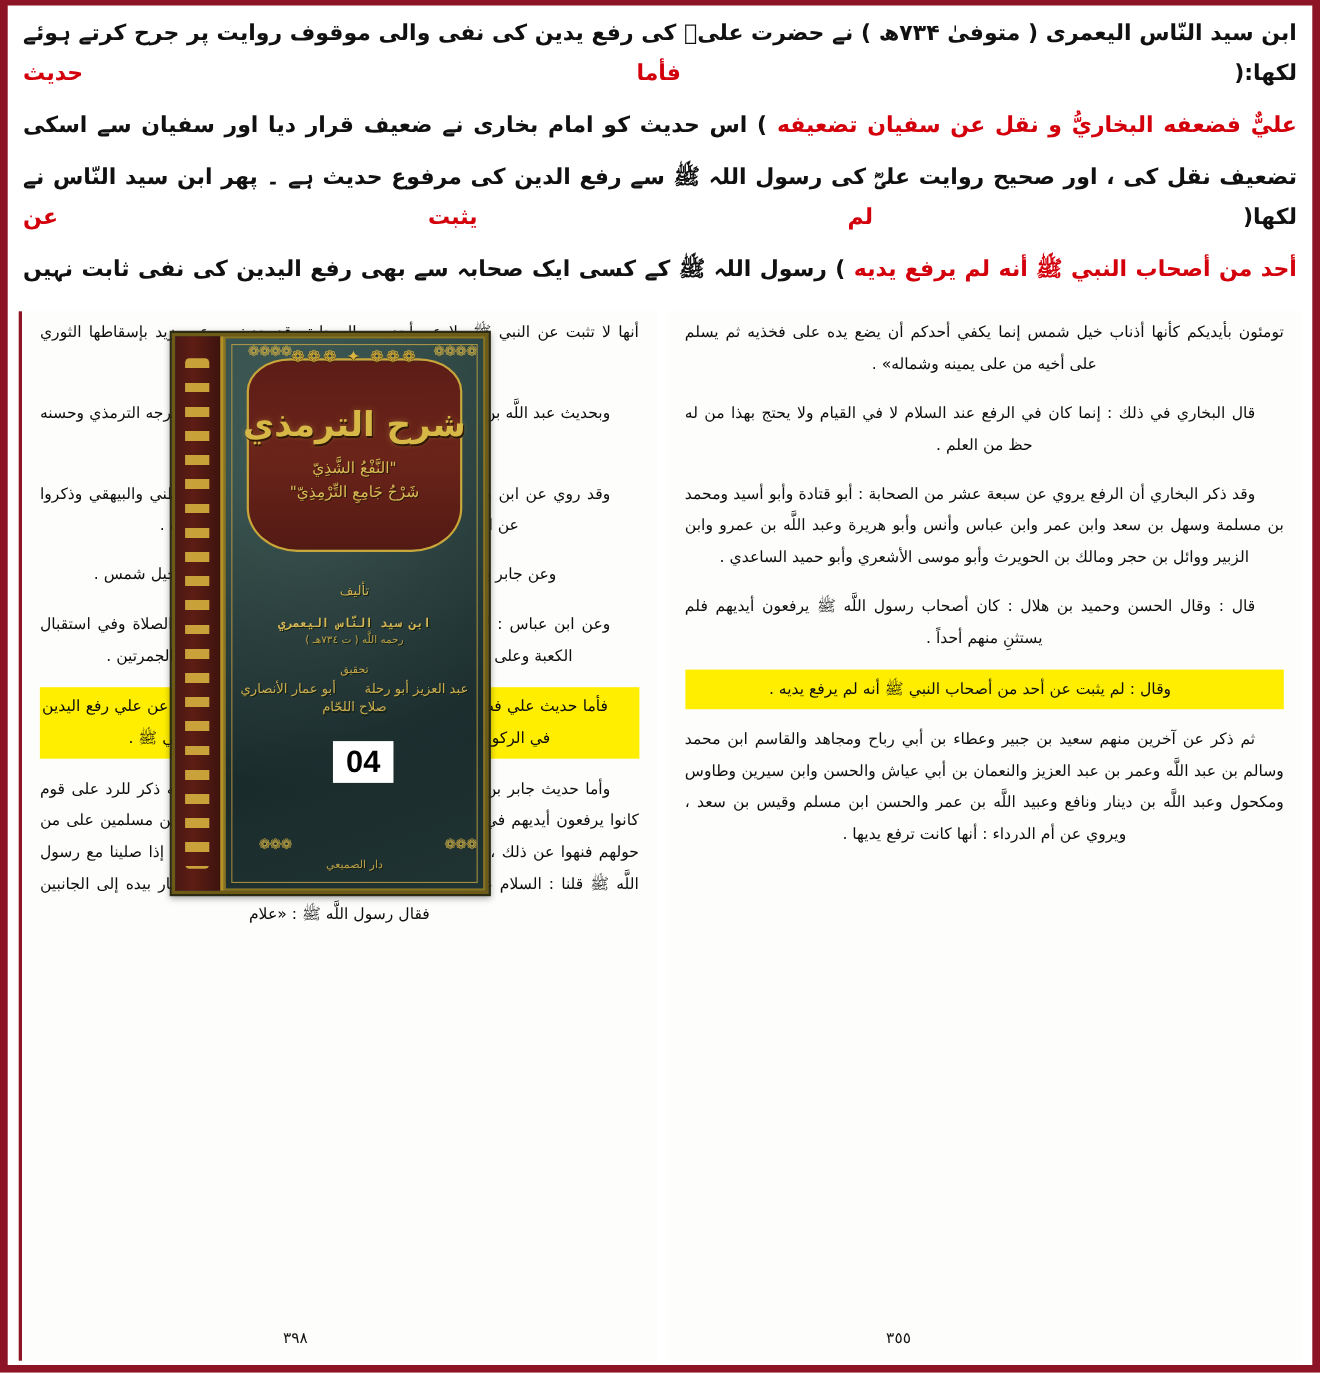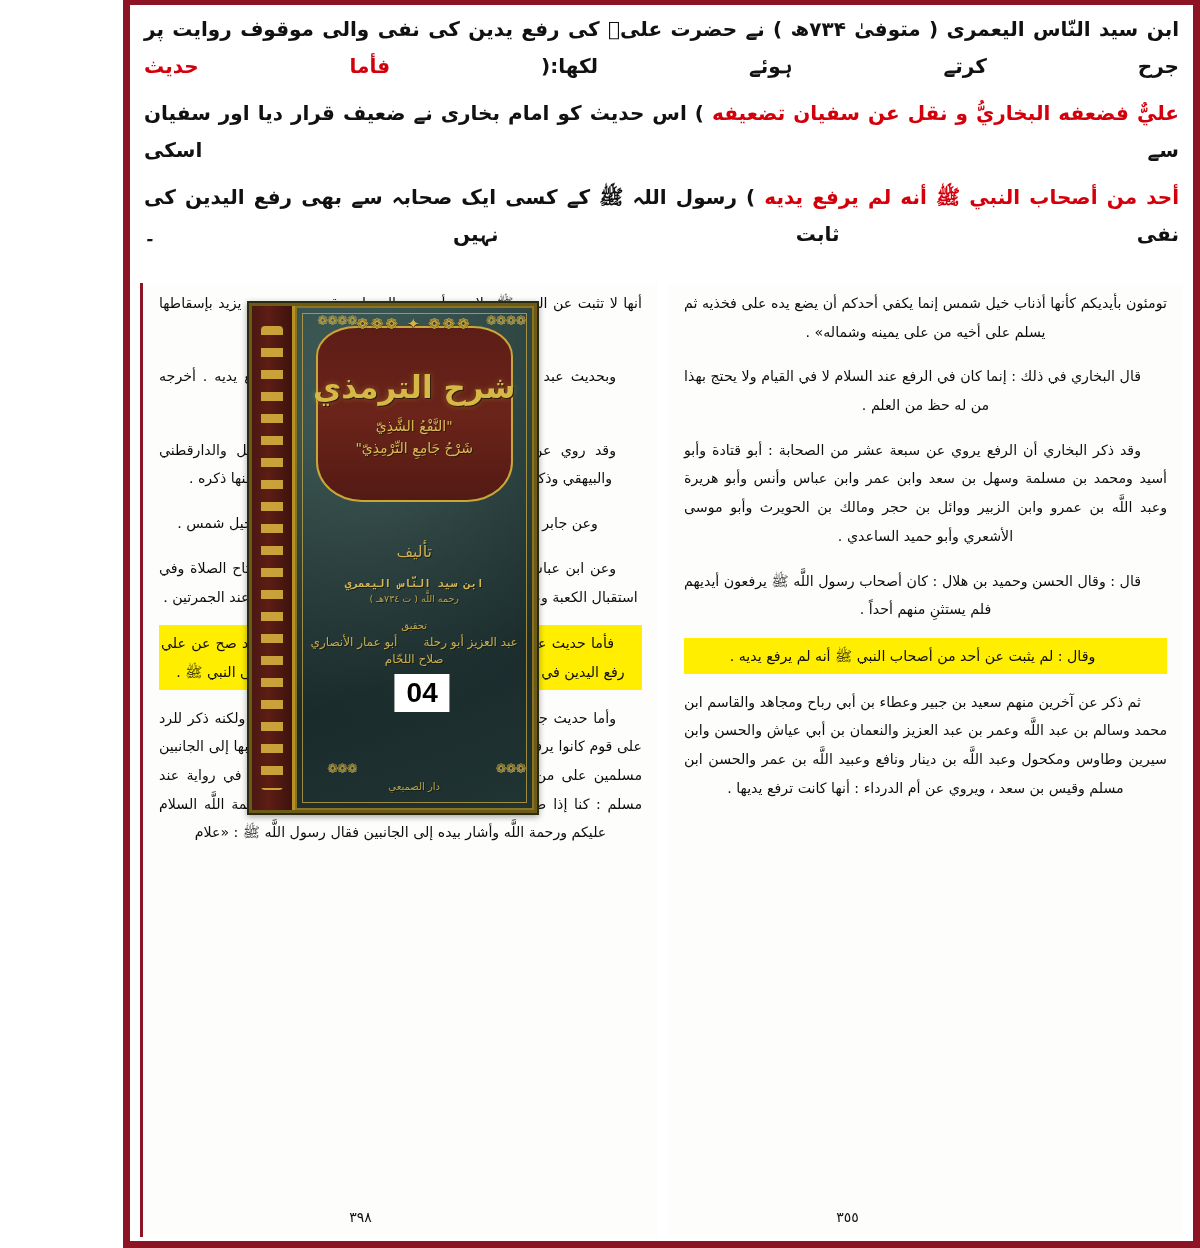--- a/index.html
+++ b/index.html
@@ -5,21 +5,21 @@
 <style>
   html,body{margin:0;padding:0;background:#ffffff;}
   body{
     width:1200px;height:1248px;
     font-family:"DejaVu Sans","Liberation Sans",sans-serif;
     overflow:hidden;
   }
 
   .page{
     position:relative;
-    width:1077px;height:1248px;
+    width:1200px;height:1248px;
     box-sizing:border-box;
     background:#ffffff;
     border:6px solid #8c1424;
     border-left-width:7px;border-right-width:7px;
     border-top-width:5px;border-bottom-width:7px;
   }
 
   
   .header{
     position:absolute;
@@ -181,21 +181,21 @@
     white-space:nowrap;
   }
   .bsub{
     color:#d9bb57;
     font-size:14px;
     line-height:1.55;
     text-shadow:1px 1px 0 #2e1a06;
     text-align:center;
   }
   .blabel{
-    color:#cdae50;font-size:16px;margin-top:40px;letter-spacing:1px;
+    color:#cdae50;font-size:12px;margin-top:28px;letter-spacing:1px;
     text-shadow:1px 1px 0 #15200f;
   }
   .bauthor{
     color:#d6b856;font-size:11px;font-weight:700;margin-top:16px;
     text-shadow:1px 1px 0 #15200f;white-space:nowrap;font-family:Liberation Mono, monospace;
   }
   .bauthor-sub{
     color:#b99f49;font-size:9.5px;margin-top:3px;
     text-shadow:1px 1px 0 #15200f;
     text-align:right;
@@ -236,20 +236,24 @@
   <div class="header">
     <p class="hline">
       <span class="bk">ابن سید النّاس الیعمری ( متوفیٰ ۷۳۴ھ ) نے حضرت علیؓ کی رفع یدین کی نفی والی موقوف روایت پر جرح کرتے ہوئے لکھا:(</span>
       <span class="rd">فأما حديث</span>
     </p>
     <p class="hline">
       <span class="rd">عليٌّ فضعفه البخاريُّ و نقل عن سفيان تضعيفه</span>
       <span class="bk">) اس حدیث کو امام بخاری نے ضعیف قرار دیا اور سفیان سے اسکی</span>
     </p>
     <p class="hline">
+      <span class="bk">تضعیف نقل کی ، اور صحیح روایت علیؓ کی رسول اللہ ﷺ سے رفع الدین کی مرفوع حدیث ہے ۔ پھر ابن سید النّاس نے لکھا(</span>
+      <span class="rd">لم يثبت عن</span>
+    </p>
+    <p class="hline">
       <span class="rd">أحد من أصحاب النبي ﷺ أنه لم يرفع يديه</span>
       <span class="bk">) رسول اللہ ﷺ کے کسی ایک صحابہ سے بھی رفع الیدین کی نفی ثابت نہیں ۔</span>
     </p>
   </div>
 
   <div class="scans">
 
     <div class="col right-scan">
 
       <p class="para noind">أنها لا تثبت عن النبي ﷺ ولا عن أحد من الصحابة وقد حدث به عن يزيد بإسقاطها الثوري وغيرهم من الحفاظ وذكر أحاديثهم .</p>

